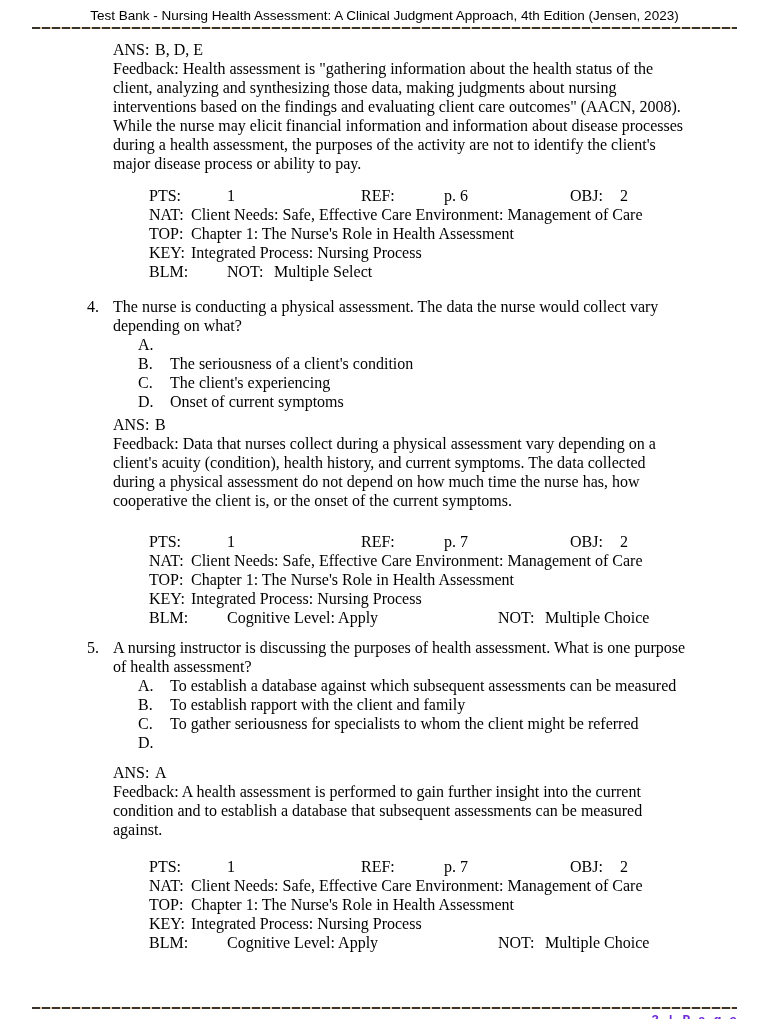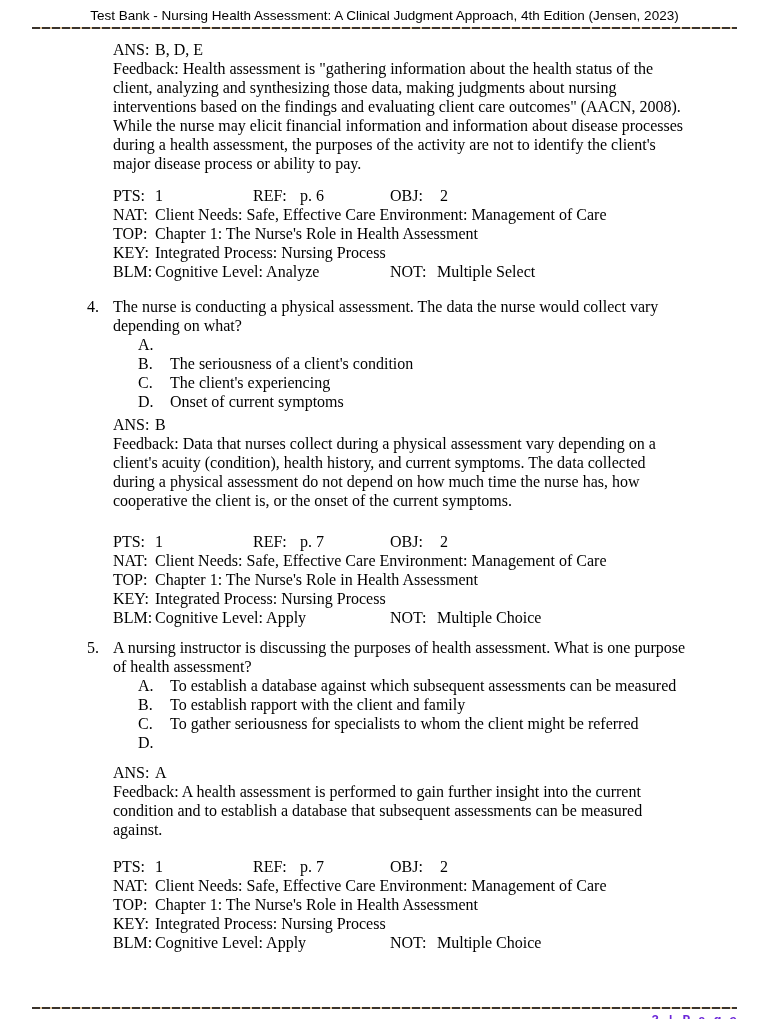--- a/index.html
+++ b/index.html
@@ -46,21 +46,21 @@
   
   .content {
     position: absolute;
     top: 40px; left: 113px; width: 578px;
   }
   
   .ans-row { display: flex; }
   .ans-label { width: 42px; flex-shrink: 0; font-family: Liberation Serif, serif; }
   
   .meta-row { display: flex; }
-  .ml { flex-shrink: 0; }
+  .ml { flex-shrink: 0; margin-left: 36px; }
   .w-lbl  { width: 42px; }
   .w-ptsv { width: 98px; }
   .w-ref  { width: 47px; }
   .w-refv { width: 90px; }
   .w-obj  { width: 50px; }
   .w-blmv { width: 235px; }
   .w-not  { width: 47px; }
   
   .question { display: flex; margin-left: -26px; }
   .q-num { width: 26px; flex-shrink: 0; }
@@ -111,21 +111,20 @@
       <div class="meta-row">
         <span class="ml w-lbl">TOP:</span>
         <span>Chapter 1: The Nurse's Role in Health Assessment</span>
       </div>
       <div class="meta-row">
         <span class="ml w-lbl">KEY:</span>
         <span>Integrated Process: Nursing Process</span>
       </div>
       <div class="meta-row">
         <span class="ml w-lbl">BLM:</span>
-        <span class="ml w-blmv">Cognitive Level: Analyze</span>
         <span class="ml w-not">NOT:</span>
         <span>Multiple Select</span>
       </div>
     </div>
 
     <div class="question mt-16">
       <div class="q-num">4.</div>
       <div class="q-body">
         <div>The nurse is conducting a physical assessment. The data the nurse would collect vary depending on what?</div>
         <div class="option">

